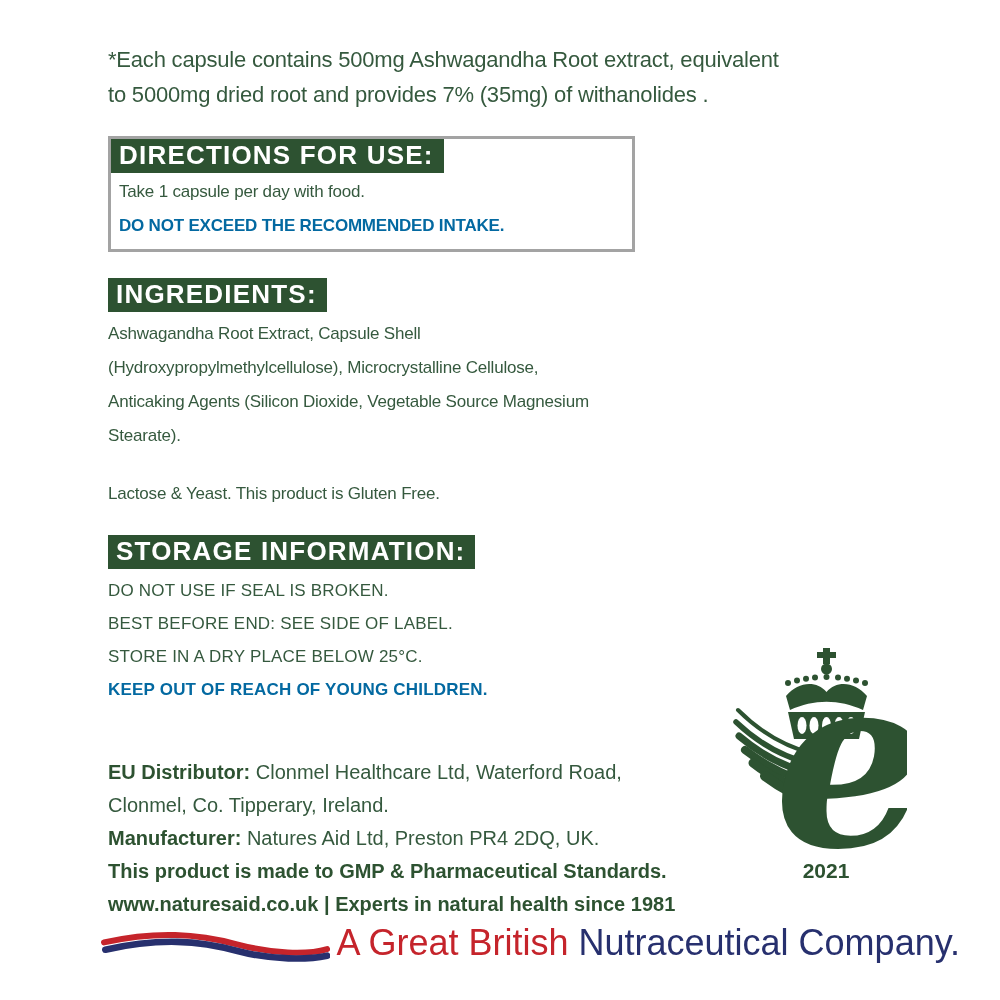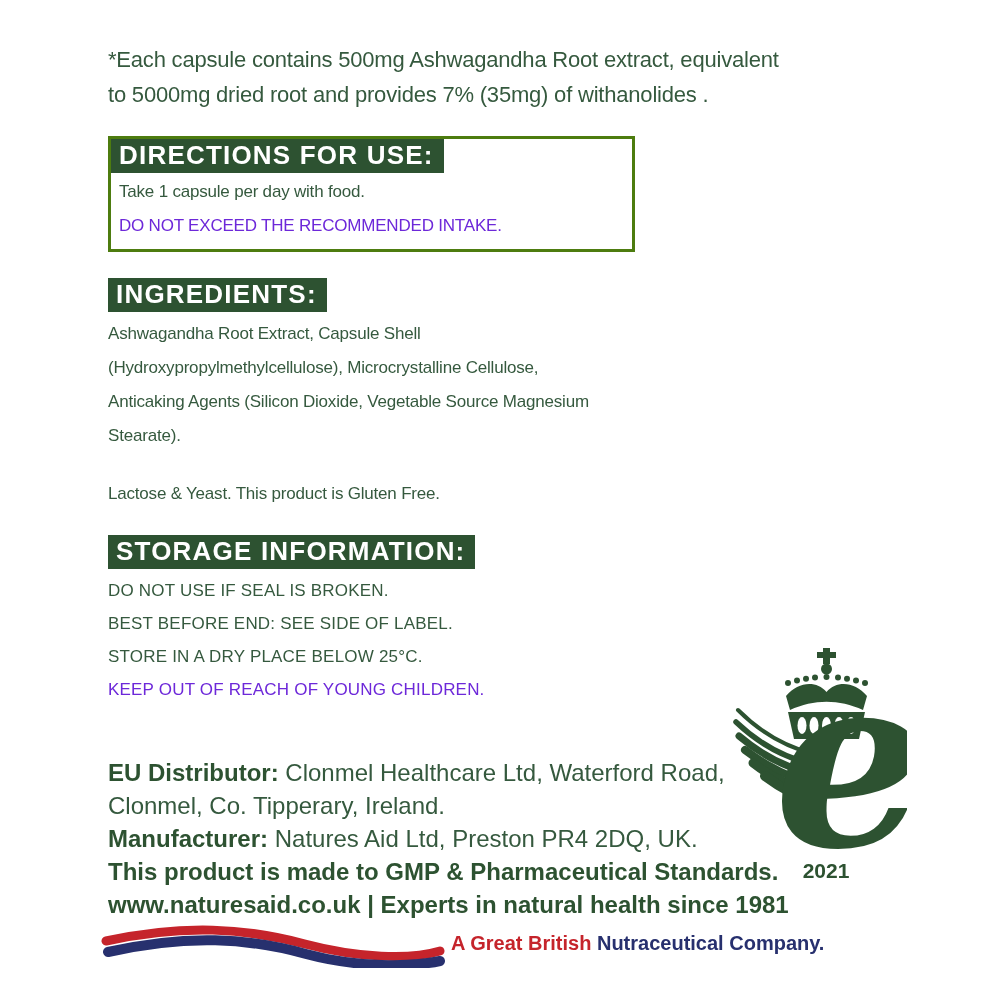--- a/index.html
+++ b/index.html
@@ -10,36 +10,36 @@
   }
   .label-col{position:absolute;left:108px;top:26px;width:880px;}
   .line{white-space:nowrap;}
   .intro{font-size:22px;line-height:35px;letter-spacing:-0.2px;margin:16px 0 24px 0;}
   .chip{
     display:inline-block;background:#2d5231;color:#ffffff;
     font-weight:bold;font-size:26px;line-height:30px;
     padding:1px 10px 3px 8px;letter-spacing:1.2px;white-space:nowrap;
   }
   .dir-box{
-    width:521px;border:3px solid #4d7c0f;margin:0 0 26px 0;
+    width:521px;border:3px solid #a3a3a3;margin:0 0 26px 0;
   }
   .dir-box .chip{margin:0;}
   .dir-box .body{padding:2px 8px 6px 8px;}
   .section{margin:0 0 24px 0;}
   .section .chip{margin-bottom:5px;}
   .body-text{font-size:17px;line-height:34px;letter-spacing:-0.2px;}
   .caps{font-size:17px;line-height:33px;letter-spacing:0.2px;}
-  .bold{font-weight:normal;color:#6d28d9;}
-  .company{margin-top:50px;font-size:24px;line-height:33px;}
+  .bold{font-weight:bold;color:#0369a1;}
+  .company{margin-top:50px;font-size:20px;line-height:33px;}
   .company .b{font-weight:bold;color:#2d5231;}
   .footer{
     position:absolute;left:100px;top:922px;width:860px;
     display:flex;align-items:flex-end;
   }
-  .tagline{font-size:20px;font-weight:bold;white-space:nowrap;margin-left:6px;margin-bottom:13px;}
+  .tagline{font-size:36px;font-weight:normal;white-space:nowrap;margin-left:6px;margin-bottom:4px;}
   .tag-red{color:#c5242b;}
   .tag-navy{color:#27306e;}
   .award{position:absolute;left:722px;top:648px;width:185px;height:240px;}
   .award svg{display:block;}
 </style>
 </head>
 <body>
 
 <div class="label-col">
 

